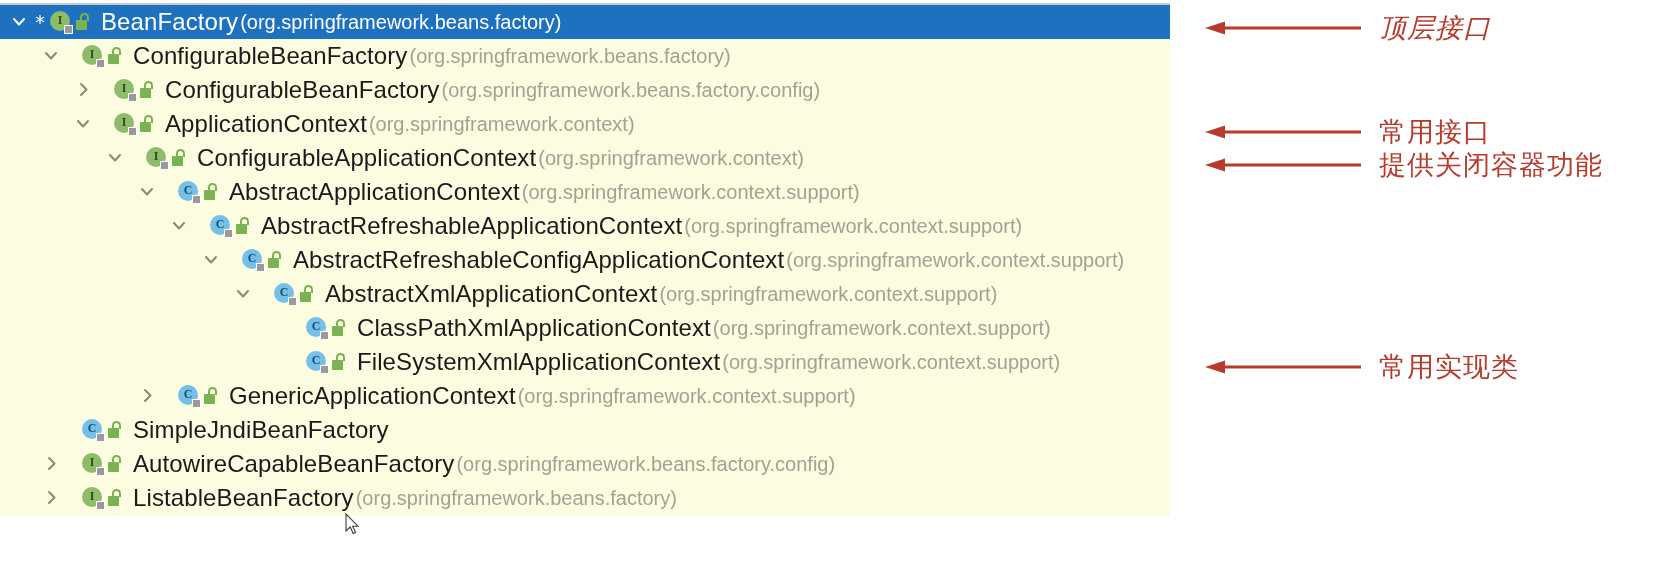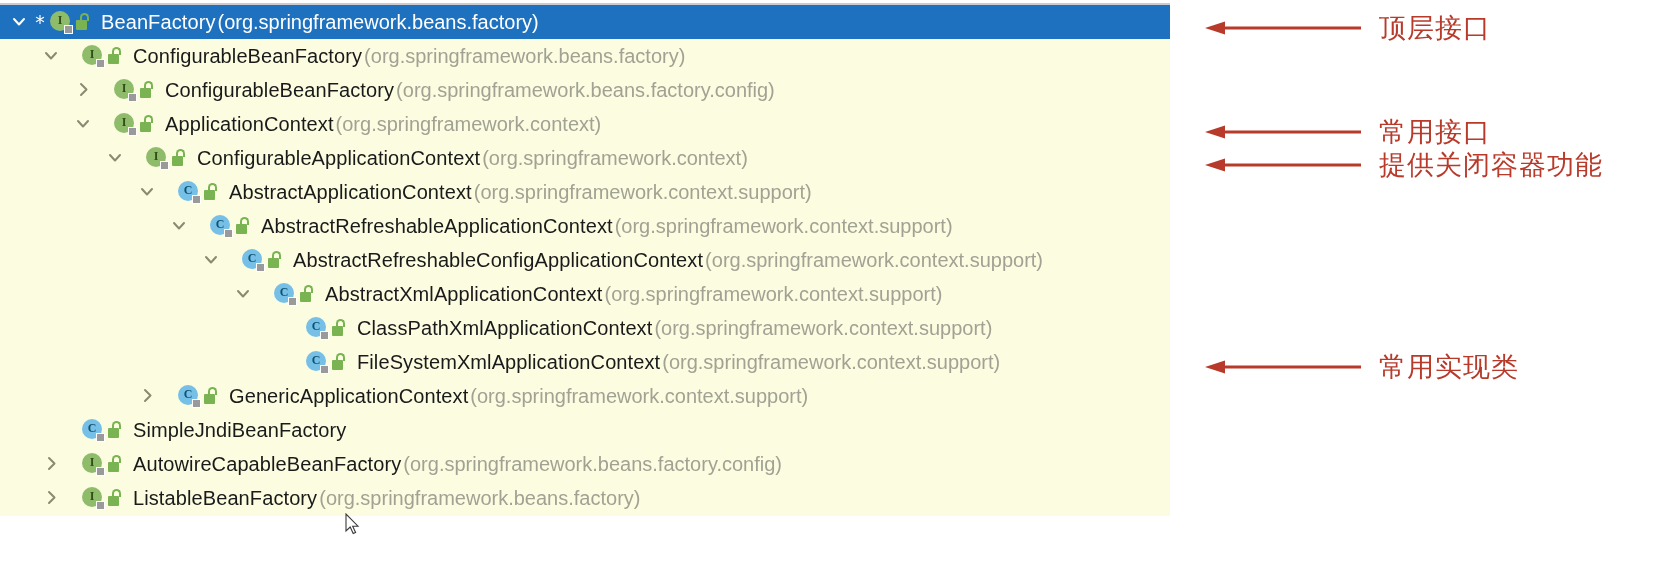--- a/index.html
+++ b/index.html
@@ -126,21 +126,21 @@
   }
   .lock-icon .body {
     position: absolute;
     left: 0px; bottom: 2px;
     width: 11px; height: 10px;
     background: #79b352;
     border-radius: 1px;
   }
 
   .cls-name {
-    font-size: 20px;
+    font-size: 24px;
     color: #1a1a1a;
     letter-spacing: 0.1px;
   }
   .pkg-name {
     font-size: 20px;
     color: #a2a294;
     margin-left: 2px;
   }
   .tree-row.selected .cls-name,
   .tree-row.selected .pkg-name {
@@ -448,21 +448,21 @@
         <span class="lock-icon">
           <span class="shackle"></span>
           <span class="body"></span>
         </span>
         <span class="cls-name">ListableBeanFactory</span>
         <span class="pkg-name">(org.springframework.beans.factory)</span>
       </div>
     </div>
 
   <div id="annotation-layer">
-      <div class="annotation" style="left: 1205px; top: 10px;">
+      <div class="annotation" style="left: 1205px; top: 10px; font-style: italic;">
         <span class="arrow-wrap">
           <svg width="156" height="18" viewBox="0 0 156 18">
             <line x1="18" y1="9" x2="156" y2="9" stroke="#b73a2b" stroke-width="3.2"></line>
             <polygon points="0,9 20,2.5 20,15.5" fill="#b73a2b"></polygon>
           </svg>
         </span>
         <span class="anno-text">顶层接口</span>
       </div>
       <div class="annotation" style="left: 1205px; top: 114px;">
         <span class="arrow-wrap">

